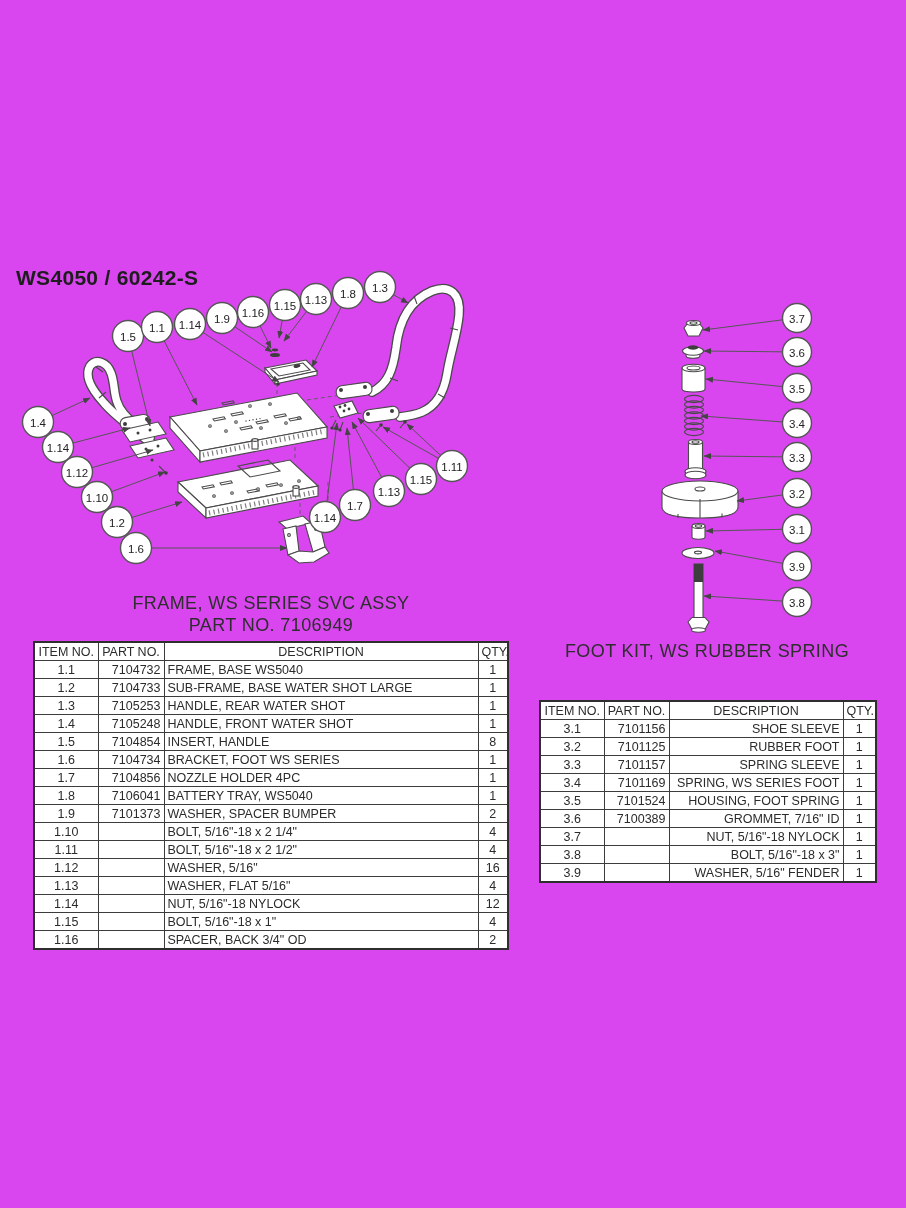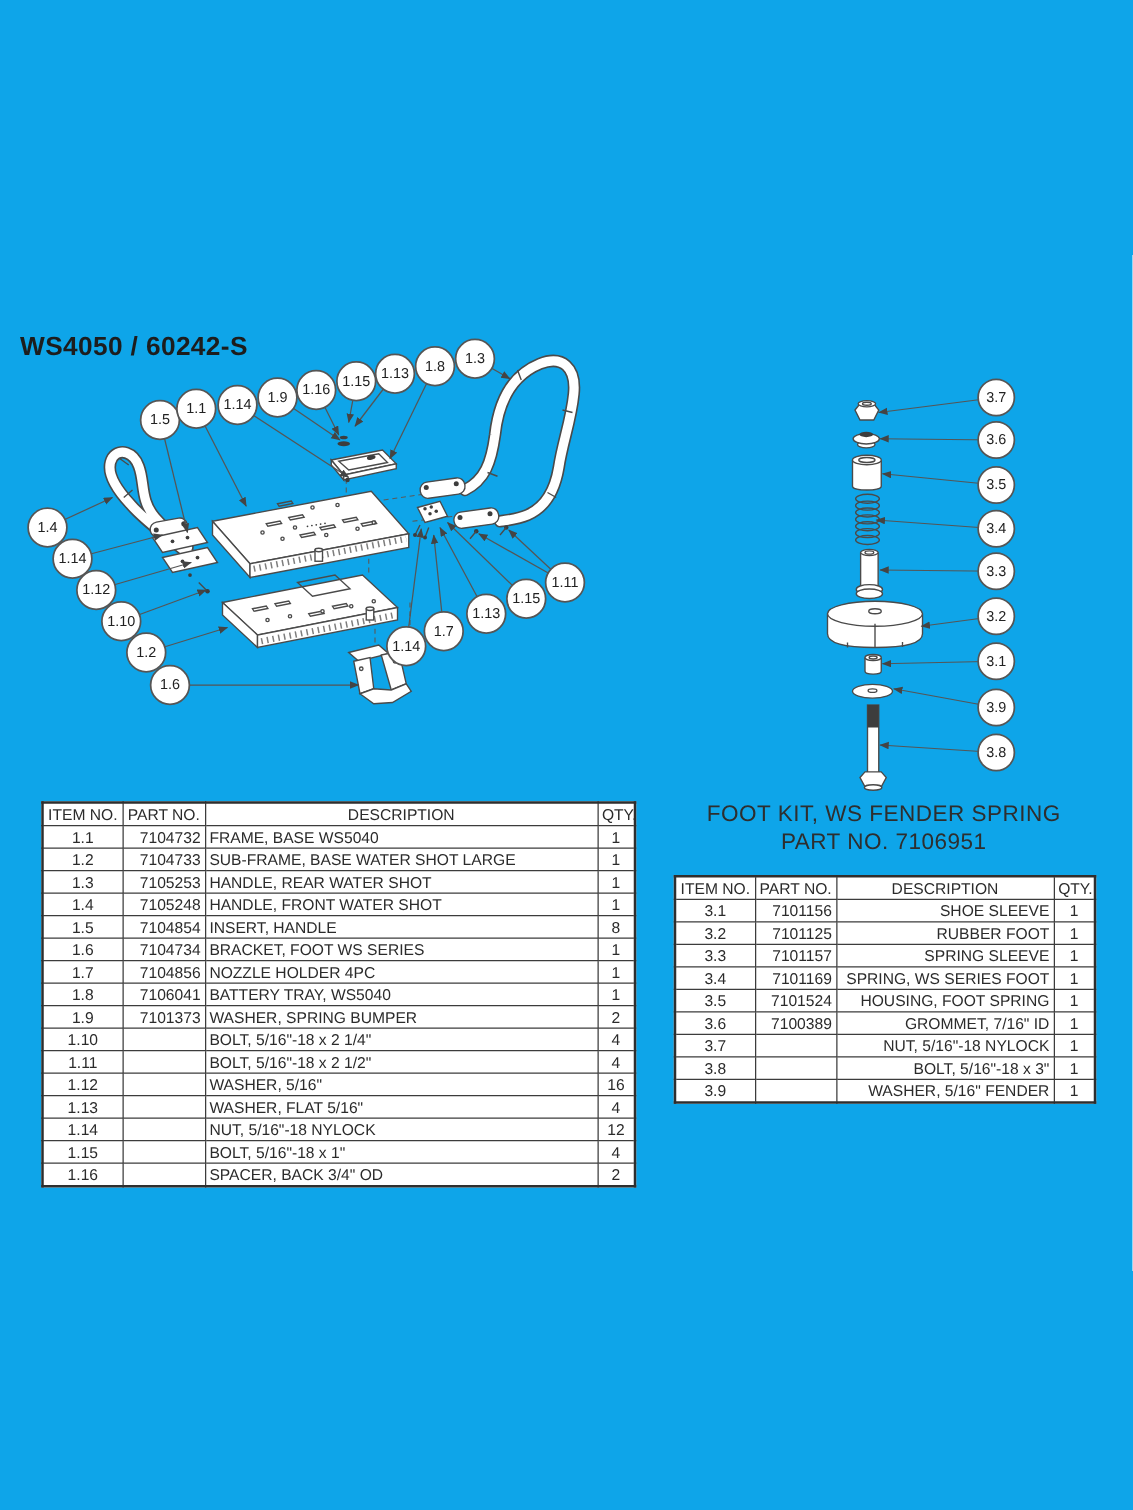--- a/index.html
+++ b/index.html
@@ -1,16 +1,16 @@
 <!DOCTYPE html>
 <html><head>
 <meta charset="utf-8">
 <style>
   html,body{margin:0;padding:0;background:#fff;}
-  .page{position:relative;width:906px;height:1208px;background:#0ea5e9;overflow:hidden;
+  .page{position:relative;width:906px;height:1208px;background:#d946ef;overflow:hidden;
         font-family:"Liberation Sans", sans-serif;color:#2b2b2b;}
   .doc-title{position:absolute;left:16px;top:266px;font-size:21px;font-weight:bold;
              color:#1d1d1d;letter-spacing:.3px;}
   .caption{position:absolute;text-align:center;font-size:18px;color:#2e2e2e;
            letter-spacing:.4px;line-height:22px;}
   #frame-caption{left:35px;top:592px;width:472px;}
   #foot-caption{left:539px;top:640px;width:336px;}
   .parts-table{position:absolute;border-collapse:collapse;table-layout:fixed;
                font-size:12.5px;color:#2b2b2b;background:#fff;border:2px solid #2e2e2e;}
   .parts-table td{border:1px solid #3c3c3c;height:17px;padding:0 3px;
@@ -333,23 +333,26 @@
       <circle cx="167" cy="249" r="14.5" class="balloon"></circle>
       <text x="167" y="249.5" class="balloon-label">3.1</text>
       <line x1="167" y1="286" x2="85" y2="271" class="leader" marker-end="url(#arrowR)"></line>
       <circle cx="167" cy="286" r="14.5" class="balloon"></circle>
       <text x="167" y="286.5" class="balloon-label">3.9</text>
       <line x1="167" y1="322" x2="74" y2="316" class="leader" marker-end="url(#arrowR)"></line>
       <circle cx="167" cy="322" r="14.5" class="balloon"></circle>
       <text x="167" y="322.5" class="balloon-label">3.8</text>
     </svg>
 
+  <div id="frame-caption" class="caption">
+    <div>FRAME, WS SERIES SVC ASSY</div>
+    <div>PART NO. 7106949</div>
+  </div>
   <div id="foot-caption" class="caption">
-    <div>FOOT KIT, WS FENDER SPRING</div>
-    <div>PART NO. 7106951</div>
+    <div>FOOT KIT, WS RUBBER SPRING</div>
   </div>
 
   <table id="frame-table" class="parts-table">
     <colgroup>
         <col style="width:64px">
         <col style="width:66px">
         <col style="width:314px">
         <col style="width:30px">
       </colgroup>
     <thead>
@@ -405,21 +408,21 @@
         </tr>
         <tr>
           <td class="item">1.8</td>
           <td class="part">7106041</td>
           <td class="desc">BATTERY TRAY, WS5040</td>
           <td class="qty">1</td>
         </tr>
         <tr>
           <td class="item">1.9</td>
           <td class="part">7101373</td>
-          <td class="desc">WASHER, SPRING BUMPER</td>
+          <td class="desc">WASHER, SPACER BUMPER</td>
           <td class="qty">2</td>
         </tr>
         <tr>
           <td class="item">1.10</td>
           <td class="part"></td>
           <td class="desc">BOLT, 5/16"-18 x 2 1/4"</td>
           <td class="qty">4</td>
         </tr>
         <tr>
           <td class="item">1.11</td>

